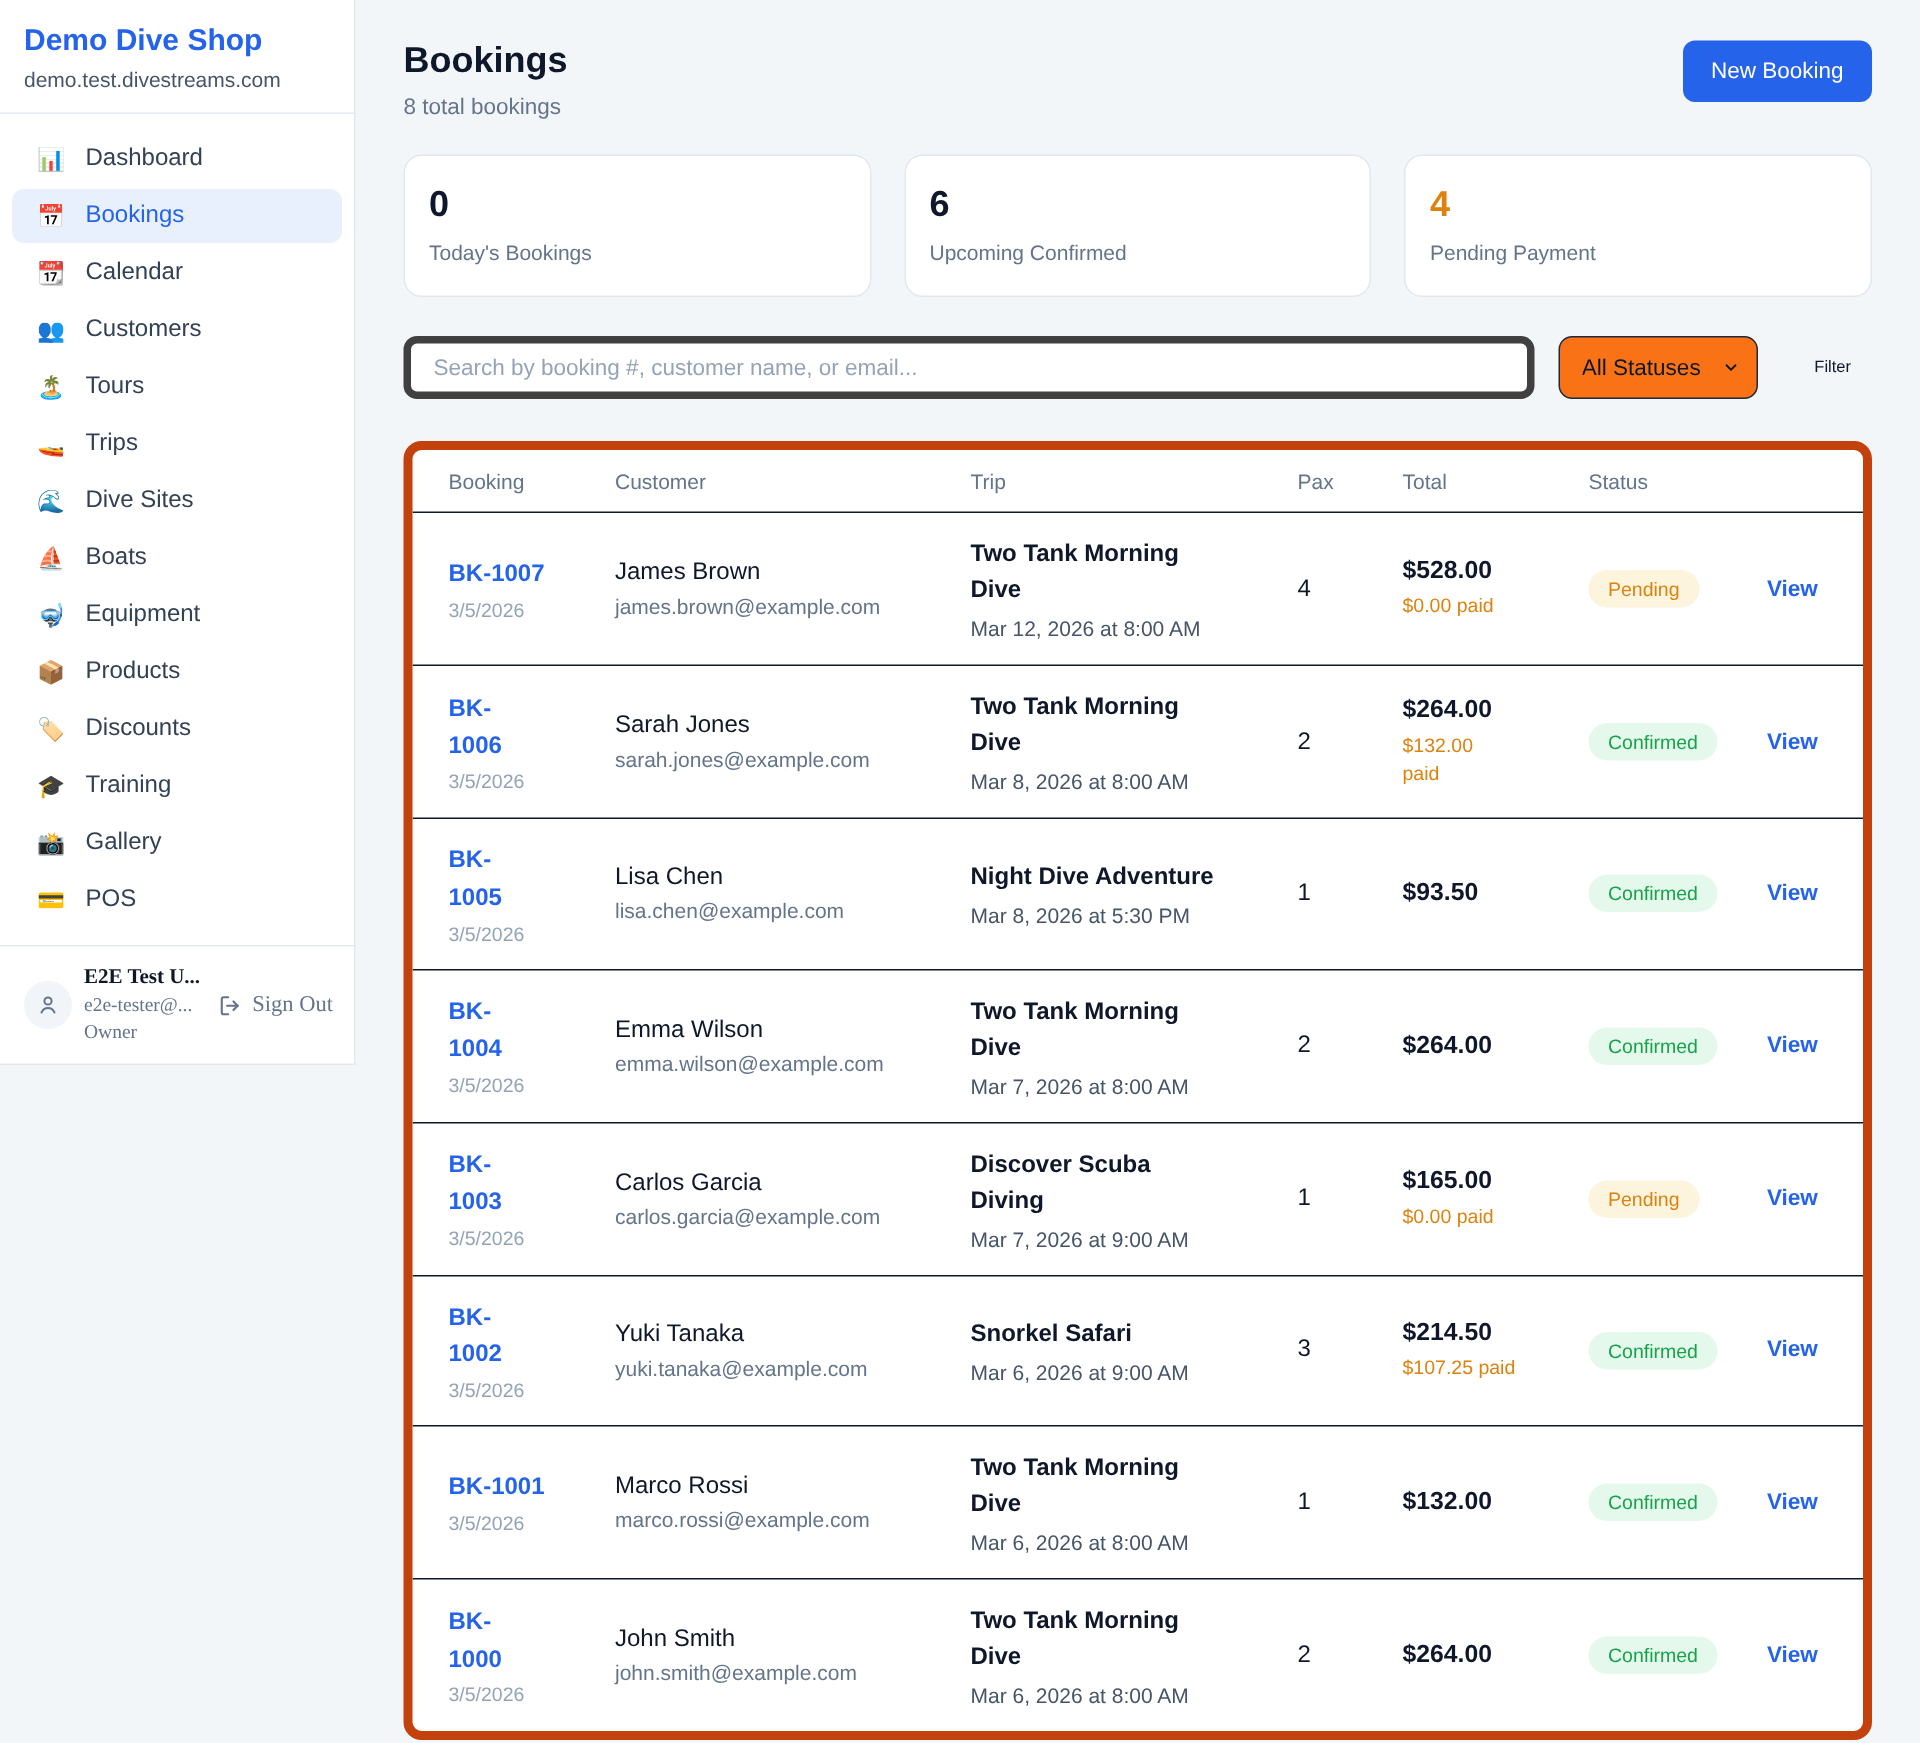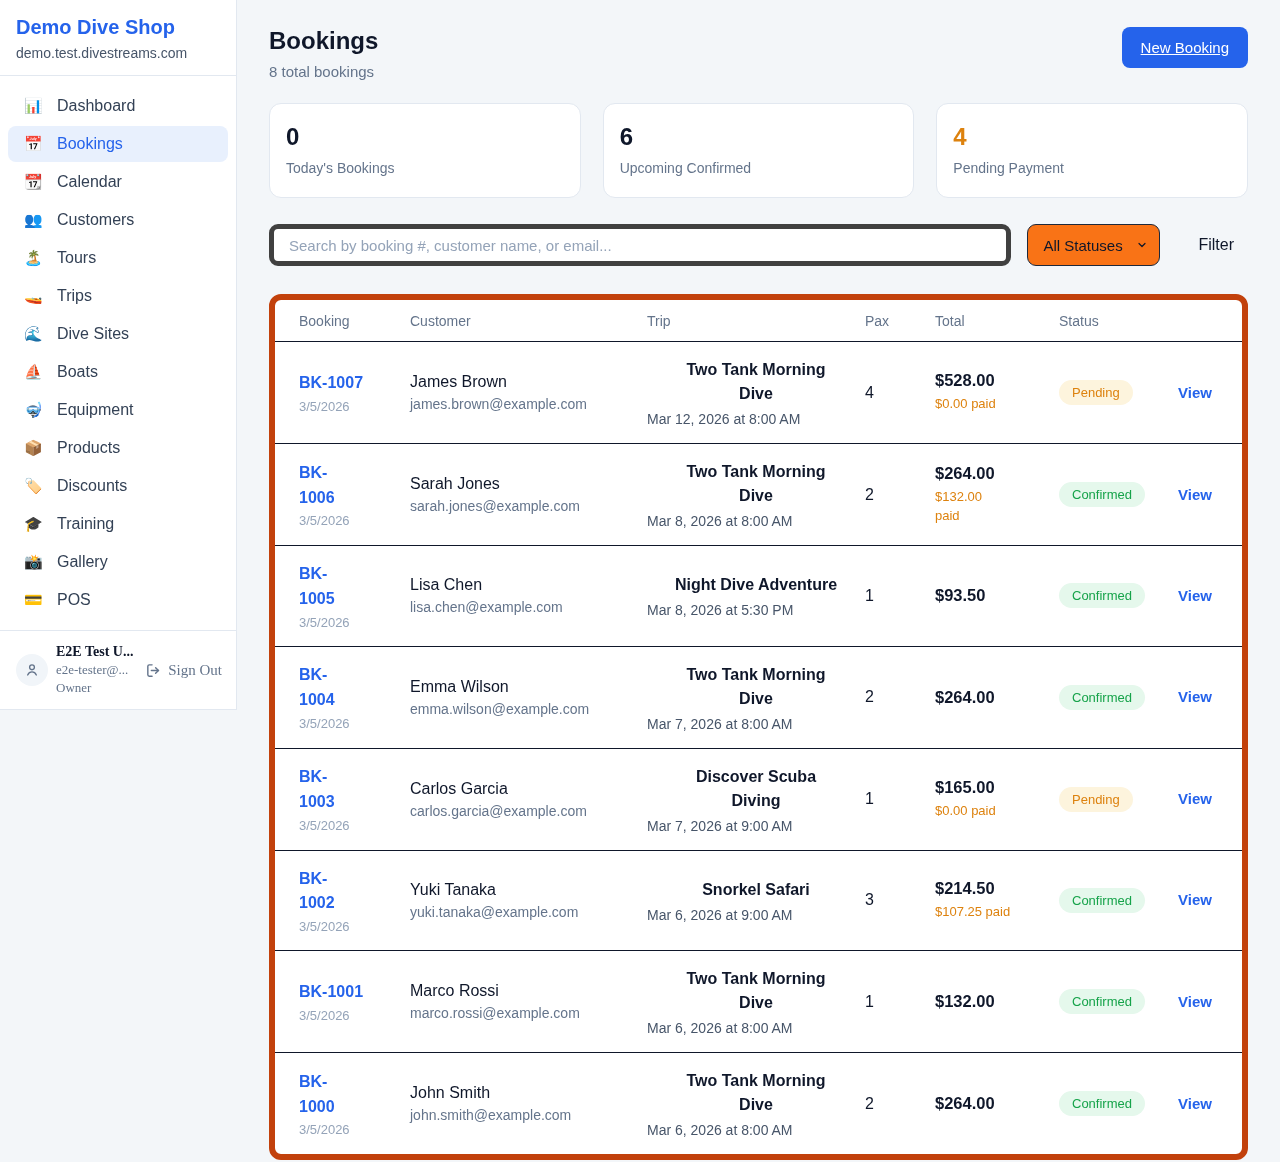--- a/index.html
+++ b/index.html
@@ -52,21 +52,21 @@
   }
 
   
   .main { flex:1; padding:27px 32px 34px; }
   .header-row { display:flex; justify-content:space-between; align-items:flex-start; }
   .page-title { font-size:24px; font-weight:700; color:#0f172a; }
   .page-subtitle { font-size:15px; color:#64748b; margin-top:8px; }
   .btn-primary {
     background:#2563eb; color:#fff; border:none; cursor:pointer;
     font-family:inherit; font-size:15px; font-weight:500;
-    padding:12px 19px; border-radius:8px;text-decoration:underline;
+    padding:12px 19px; border-radius:8px;
   }
 
   .stats { display:grid; grid-template-columns:repeat(3,1fr); gap:22px; margin-top:23px; }
   .stat-card { background:#fff; border:1px solid #e2e8f0; border-radius:12px; padding:19px 16px 21px; }
   .stat-value { font-size:24px; font-weight:700; color:#0f172a; }
   .stat-label { font-size:14px; color:#64748b; margin-top:9px; }
 
   .filter-row { display:flex; align-items:center; gap:16px; margin-top:26px; }
   .search-input {
     flex:1; height:42px; border:5px solid #404040; border-radius:9px;
@@ -76,42 +76,42 @@
   .select-wrap { position:relative; }
   .status-select {
     height:42px; appearance:none; -webkit-appearance:none;
     border:1px solid #1e293b; border-radius:9px; background:#f97316;
     font-family:inherit; font-size:15px; color:#0f172a;
     padding:0 36px 0 15px; cursor:pointer;
   }
   .chev { position:absolute; right:12px; top:50%; transform:translateY(-50%); pointer-events:none; }
   .filter-btn {
     background:none; border:none; cursor:pointer; font-family:inherit;
-    font-size:16px; color:#0f172a; padding:0 14px; margin-left:8px;
+    font-size:11px; color:#0f172a; padding:0 14px; margin-left:8px;
   }
 
   
   .table-card {
     margin-top:28px; background:#fff;
     border:6px solid #c2410c; border-radius:12px; overflow:hidden;
   }
   .thead, .trow {
     display:grid;
     grid-template-columns:111px 237px 218px 70px 124px 119px minmax(0,1fr);
     padding:0 24px; align-items:center;
   }
   .thead { height:42px; border-bottom:1px solid #0f172a; }
   .th { font-size:14px; color:#64748b; }
   .trow { min-height:99px; padding:16px 24px; border-bottom:1px solid #0f172a; }
   .trow:last-child { border-bottom:none; }
   .bid { color:#2563eb; font-weight:700; font-size:16px; line-height:1.55; white-space:pre-line; display:inline-block; }
   .bdate { color:#94a3b8; font-size:13px; margin-top:3px; }
   .cname { font-size:16px; color:#0f172a; }
   .cemail { font-size:14px; color:#64748b; margin-top:5px; }
-  .tname { font-size:16px; font-weight:600; color:#0f172a; line-height:1.5; white-space:pre-line;text-align:center; }
+  .tname { font-size:16px; font-weight:600; color:#0f172a; line-height:1.5; white-space:pre-line; }
   .tdate { font-size:14px; color:#475569; margin-top:5px; }
   .pax { font-size:16px; color:#0f172a; }
   .tot { font-size:16.5px; font-weight:700; color:#0f172a; }
   .paid { font-size:13px; color:#dd820e; margin-top:5px; line-height:1.45; white-space:pre-line; }
   .paid:empty { display:none; }
   .badge {
     display:inline-block; padding:5px 13px; border-radius:999px;
     font-size:13px; font-weight:500;
   }
   .badge-pending { background:#fdf4dd; color:#dd820e;text-align:center; }

